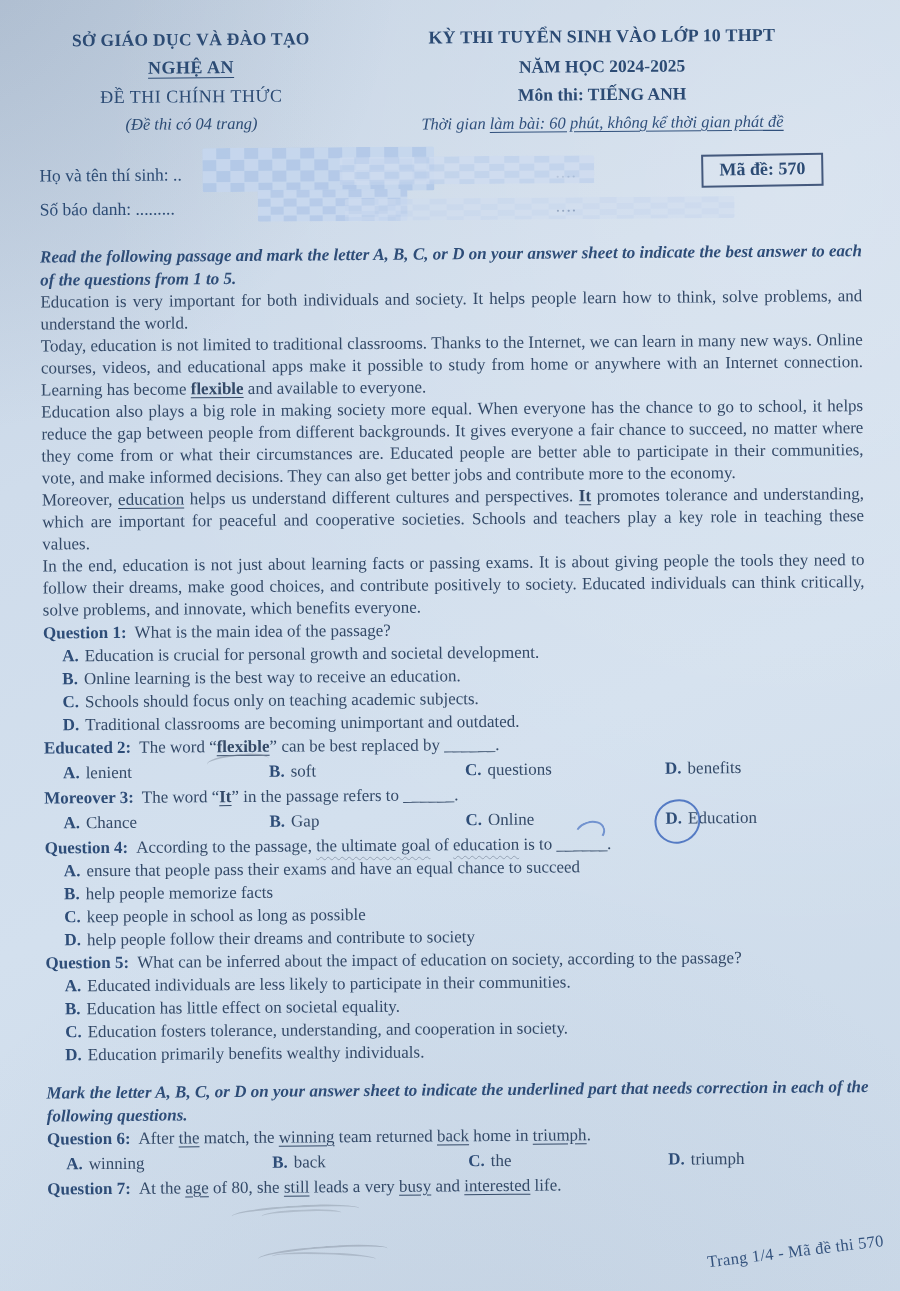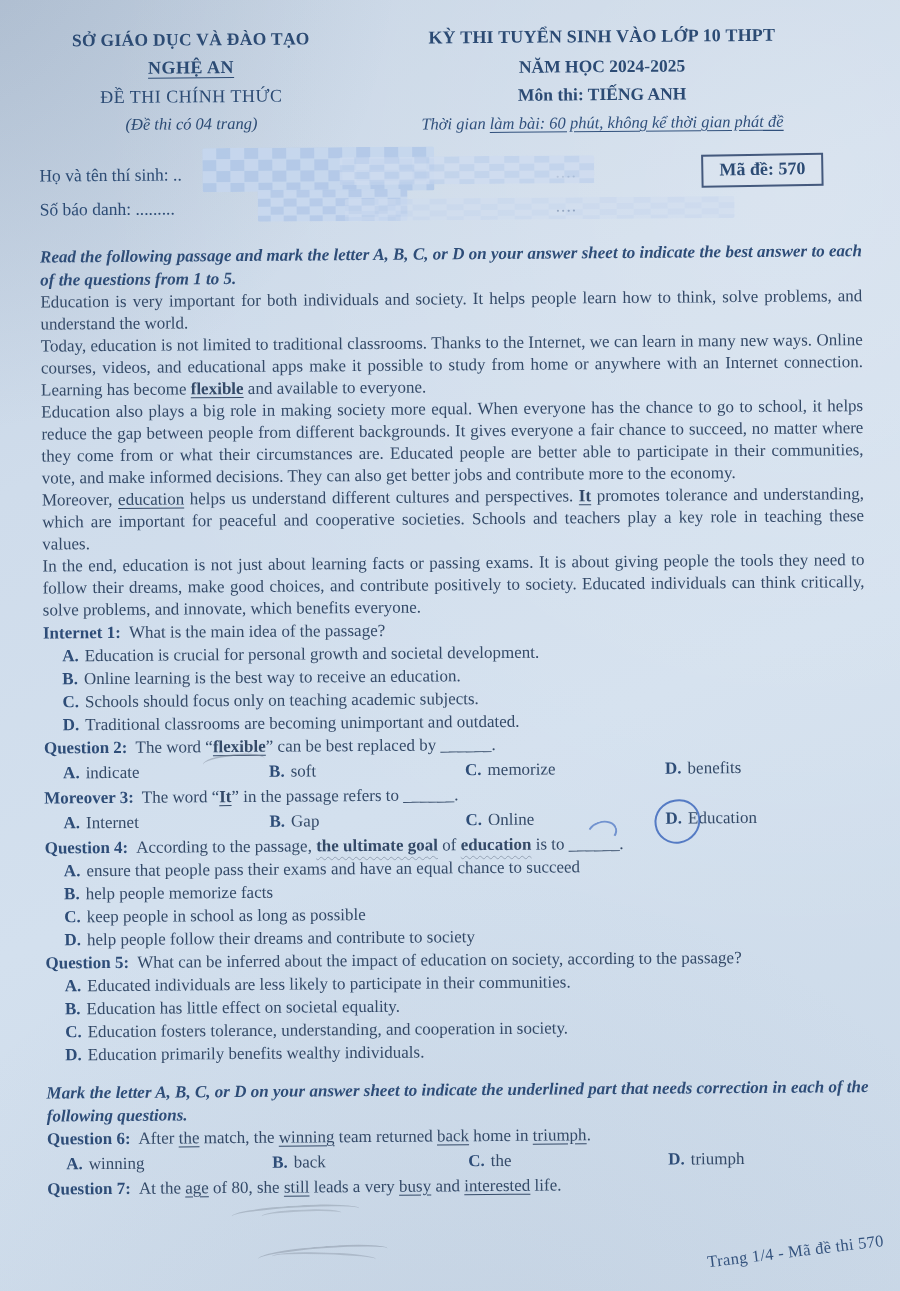--- a/index.html
+++ b/index.html
@@ -45,21 +45,21 @@
   .code-box{position:absolute;left:662px;top:2px;padding:3px 16px 5px;border:2px solid #44597d;font-weight:bold;font-size:18px;color:#2c4b74;transform:rotate(-.5deg);background:rgba(255,255,255,.06);}
 
   
   .bodytext{margin-top:12px;font-size:17px;line-height:22px;}
   .instr{font-weight:bold;font-style:italic;text-align:justify;color:#2e4d78;line-height:23px;}
   .instr2{margin-top:15px;}
   .para{margin:0;text-align:justify;}
   .seg{white-space:pre-wrap;}
   .seg-u{text-decoration:underline;text-underline-offset:3px;}
   .seg-bu{font-weight:bold;text-decoration:underline;text-underline-offset:3px;}
-  .seg-wavy{text-decoration:underline;text-decoration-style:wavy;text-decoration-color:rgba(125,140,160,.7);text-decoration-thickness:1px;text-underline-offset:5px;font-weight:bold;}
+  .seg-wavy{text-decoration:underline;text-decoration-style:wavy;text-decoration-color:rgba(125,140,160,.7);text-decoration-thickness:1px;text-underline-offset:5px;}
   .seg-buarc{font-weight:bold;text-decoration:underline;text-underline-offset:3px;position:relative;display:inline-block;}
   .seg-buarc::after{content:'';position:absolute;left:-10px;bottom:-11px;width:62px;height:13px;border-top:2px solid rgba(128,140,156,.5);border-radius:50%;transform:rotate(-5deg);}
   .seg-arc{position:relative;display:inline-block;font-style:italic;}
   .seg-arc::after{content:'';position:absolute;right:6px;top:-11px;width:27px;height:19px;border:2px solid rgba(73,114,194,.7);border-bottom-color:transparent;border-left-color:transparent;border-radius:50%;transform:rotate(-18deg);}
 
   
   .question{margin:0;}
   .q-head{line-height:23px;text-align:justify;}
   .q-label{font-weight:bold;color:#2e4d78;}
   .q-gap{display:inline-block;width:8px;}
@@ -112,41 +112,41 @@
       <div class="instr">Read the following passage and mark the letter A, B, C, or D on your answer sheet to indicate the best answer to each of the questions from 1 to 5.</div>
       <div id="passage">
           <p class="para"><span class="seg">Education is very important for both individuals and society. It helps people learn how to think, solve problems, and understand the world.</span></p>
           <p class="para"><span class="seg">Today, education is not limited to traditional classrooms. Thanks to the Internet, we can learn in many new ways. Online courses, videos, and educational apps make it possible to study from home or anywhere with an Internet connection. Learning has become </span><span class="seg seg-bu">flexible</span><span class="seg"> and available to everyone.</span></p>
           <p class="para"><span class="seg">Education also plays a big role in making society more equal. When everyone has the chance to go to school, it helps reduce the gap between people from different backgrounds. It gives everyone a fair chance to succeed, no matter where they come from or what their circumstances are. Educated people are better able to participate in their communities, vote, and make informed decisions. They can also get better jobs and contribute more to the economy.</span></p>
           <p class="para"><span class="seg">Moreover, </span><span class="seg seg-u">education</span><span class="seg"> helps us understand different cultures and perspectives. </span><span class="seg seg-bu">It</span><span class="seg"> promotes tolerance and understanding, which are important for peaceful and cooperative societies. Schools and teachers play a key role in teaching these values.</span></p>
           <p class="para"><span class="seg">In the end, education is not just about learning facts or passing exams. It is about giving people the tools they need to follow their dreams, make good choices, and contribute positively to society. Educated individuals can think critically, solve problems, and innovate, which benefits everyone.</span></p>
         </div>
       <div id="questions-part1">
           <div class="question">
-            <div class="q-head"><span class="q-label">Internet 1:</span><span class="q-gap"></span><span class="seg">What is the main idea of the passage?</span></div>
+            <div class="q-head"><span class="q-label">Question 1:</span><span class="q-gap"></span><span class="seg">What is the main idea of the passage?</span></div>
             <div class="opt-stack">
               <div class="opt"><span class="opt-letter">A.</span><span class="opt-text">Education is crucial for personal growth and societal development.</span></div>
               <div class="opt"><span class="opt-letter">B.</span><span class="opt-text">Online learning is the best way to receive an education.</span></div>
               <div class="opt"><span class="opt-letter">C.</span><span class="opt-text">Schools should focus only on teaching academic subjects.</span></div>
               <div class="opt"><span class="opt-letter">D.</span><span class="opt-text">Traditional classrooms are becoming unimportant and outdated.</span></div>
             </div>
           </div>
           <div class="question">
-            <div class="q-head"><span class="q-label">Question 2:</span><span class="q-gap"></span><span class="seg">The word “</span><span class="seg seg-buarc">flexible</span><span class="seg">” can be best replaced by ______.</span></div>
+            <div class="q-head"><span class="q-label">Educated 2:</span><span class="q-gap"></span><span class="seg">The word “</span><span class="seg seg-buarc">flexible</span><span class="seg">” can be best replaced by ______.</span></div>
             <div class="opt-row">
-              <div class="opt"><span class="opt-letter">A.</span><span class="opt-text">indicate</span></div>
+              <div class="opt"><span class="opt-letter">A.</span><span class="opt-text">lenient</span></div>
               <div class="opt"><span class="opt-letter">B.</span><span class="opt-text">soft</span></div>
-              <div class="opt"><span class="opt-letter">C.</span><span class="opt-text">memorize</span></div>
+              <div class="opt"><span class="opt-letter">C.</span><span class="opt-text">questions</span></div>
               <div class="opt"><span class="opt-letter">D.</span><span class="opt-text">benefits</span></div>
             </div>
           </div>
           <div class="question">
             <div class="q-head"><span class="q-label">Moreover 3:</span><span class="q-gap"></span><span class="seg">The word “</span><span class="seg seg-bu">It</span><span class="seg">” in the passage refers to ______.</span></div>
             <div class="opt-row">
-              <div class="opt"><span class="opt-letter">A.</span><span class="opt-text">Internet</span></div>
+              <div class="opt"><span class="opt-letter">A.</span><span class="opt-text">Chance</span></div>
               <div class="opt"><span class="opt-letter">B.</span><span class="opt-text">Gap</span></div>
               <div class="opt"><span class="opt-letter">C.</span><span class="opt-text">Online</span></div>
               <div class="opt"><span class="opt-letter circled">D.</span><span class="opt-text">Education</span></div>
             </div>
           </div>
           <div class="question">
             <div class="q-head"><span class="q-label">Question 4:</span><span class="q-gap"></span><span class="seg">According to the passage, </span><span class="seg seg-wavy">the ultimate goal</span><span class="seg"> of </span><span class="seg seg-wavy">education</span><span class="seg"> is to </span><span class="seg seg-arc">______.</span></div>
             <div class="opt-stack">
               <div class="opt"><span class="opt-letter">A.</span><span class="opt-text">ensure that people pass their exams and have an equal chance to succeed</span></div>
               <div class="opt"><span class="opt-letter">B.</span><span class="opt-text">help people memorize facts</span></div>

